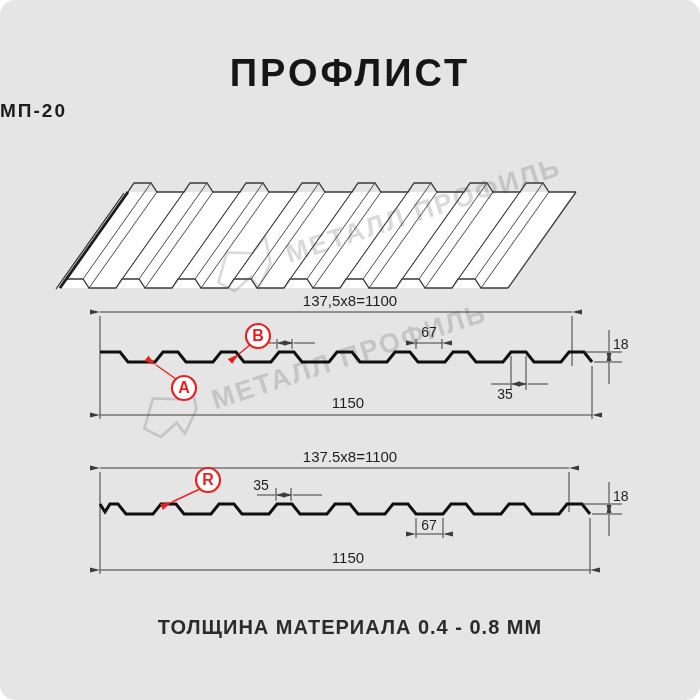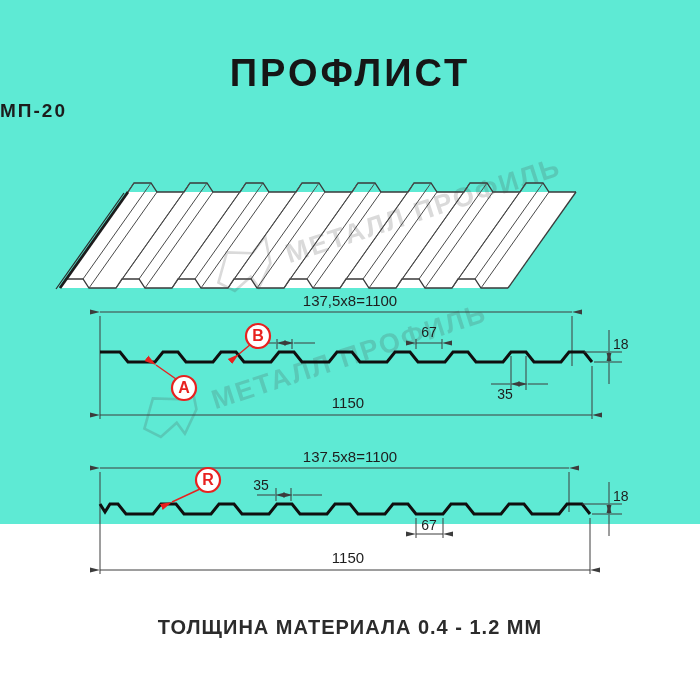--- a/index.html
+++ b/index.html
@@ -1,17 +1,17 @@
 <!DOCTYPE html>
 <html><head>
 <meta charset="utf-8">
 <style>
   html,body{margin:0;padding:0;background:#fff;}
   body{width:700px;height:700px;font-family:"Liberation Sans",sans-serif;overflow:hidden;}
-  .page{position:relative;width:700px;height:524px;background:#5eead4;}
+  .page{position:relative;width:700px;height:700px;background:#e5e5e5;border-radius:15px;}
   .title{position:absolute;left:0;top:52px;width:700px;text-align:center;
          font-size:38px;font-weight:bold;letter-spacing:3px;color:#161616;}
   .subtitle{position:absolute;left:0;top:100px;width:700px;
          font-size:19px;font-weight:600;letter-spacing:2px;color:#1c1c1c;}
   .footer{position:absolute;left:0;top:616px;width:700px;text-align:center;
          font-size:20px;font-weight:600;letter-spacing:1px;color:#2b2b2b;}
   .wm{position:absolute;display:flex;align-items:center;gap:10px;
       transform:rotate(-18deg);transform-origin:0 100%;
       color:rgba(70,70,70,0.20);font-weight:bold;font-size:27px;letter-spacing:2px;
       white-space:nowrap;z-index:5;pointer-events:none;}
@@ -170,14 +170,14 @@
 
     <line class="thin" x1="530" y1="68" x2="530" y2="124"></line>
     <line class="thin" x1="40" y1="120" x2="530" y2="120" marker-start="url(#ar2)" marker-end="url(#ar2)"></line>
     <text class="bigdim" x="288" y="113" text-anchor="middle">1150</text>
 
     <line class="red" x1="140" y1="39" x2="112" y2="52" marker-end="url(#arR2)"></line>
     <circle class="redcirc" cx="148" cy="30" r="12"></circle>
     <text class="redtxt" x="148" y="35">R</text>
   </svg>
 
-  <div class="footer">ТОЛЩИНА МАТЕРИАЛА 0.4 - 1.2 ММ</div>
+  <div class="footer">ТОЛЩИНА МАТЕРИАЛА 0.4 - 0.8 ММ</div>
 </div>
 
 </body></html>

